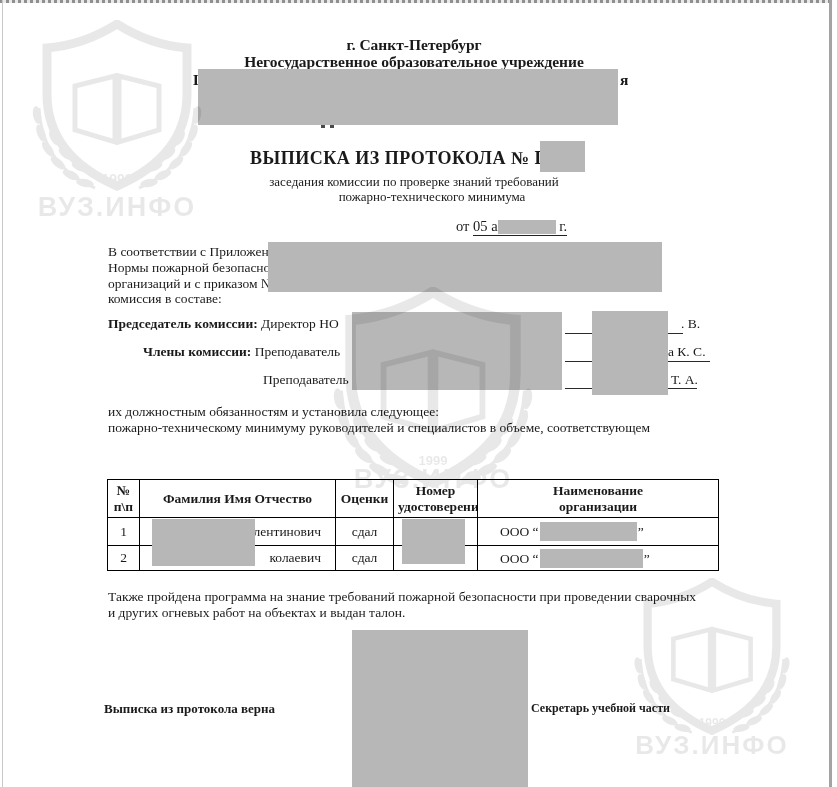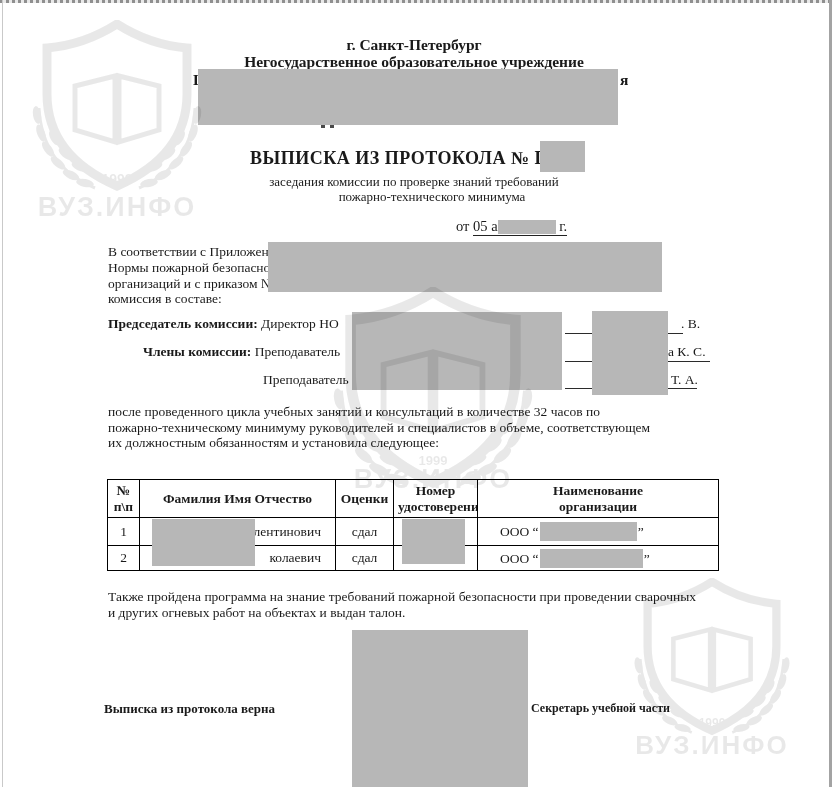--- a/index.html
+++ b/index.html
@@ -135,23 +135,22 @@
   <div class="uline" style="left:565px;top:361px;width:145px;"></div>
 
   <div class="txt" style="left:263px;top:372px;font-size:13.5px;">Преподаватель</div>
   <div class="txt" style="left:671px;top:372px;font-size:13.5px;">Т. А.</div>
   <div class="uline" style="left:565px;top:388px;width:132px;"></div>
 
   <div class="redact" style="left:352px;top:312px;width:210px;height:78px;"></div>
   <div class="redact" style="left:592px;top:311px;width:76px;height:84px;"></div>
 
   <div class="par" style="left:108px;top:404px;line-height:15.5px;">
-    <div>после проведенного цикла учебных занятий и консультаций в количестве 32 часов по</div>
+    <div>их должностным обязанностям и установила следующее:</div>
     <div>пожарно-техническому минимуму руководителей и специалистов в объеме, соответствующем</div>
-    <div>их должностным обязанностям и установила следующее:</div>
   </div>
 
   <table id="results-table">
     <colgroup>
       <col style="width:32px">
         <col style="width:196px">
         <col style="width:58px">
         <col style="width:84px">
         <col style="width:241px">
     </colgroup>

